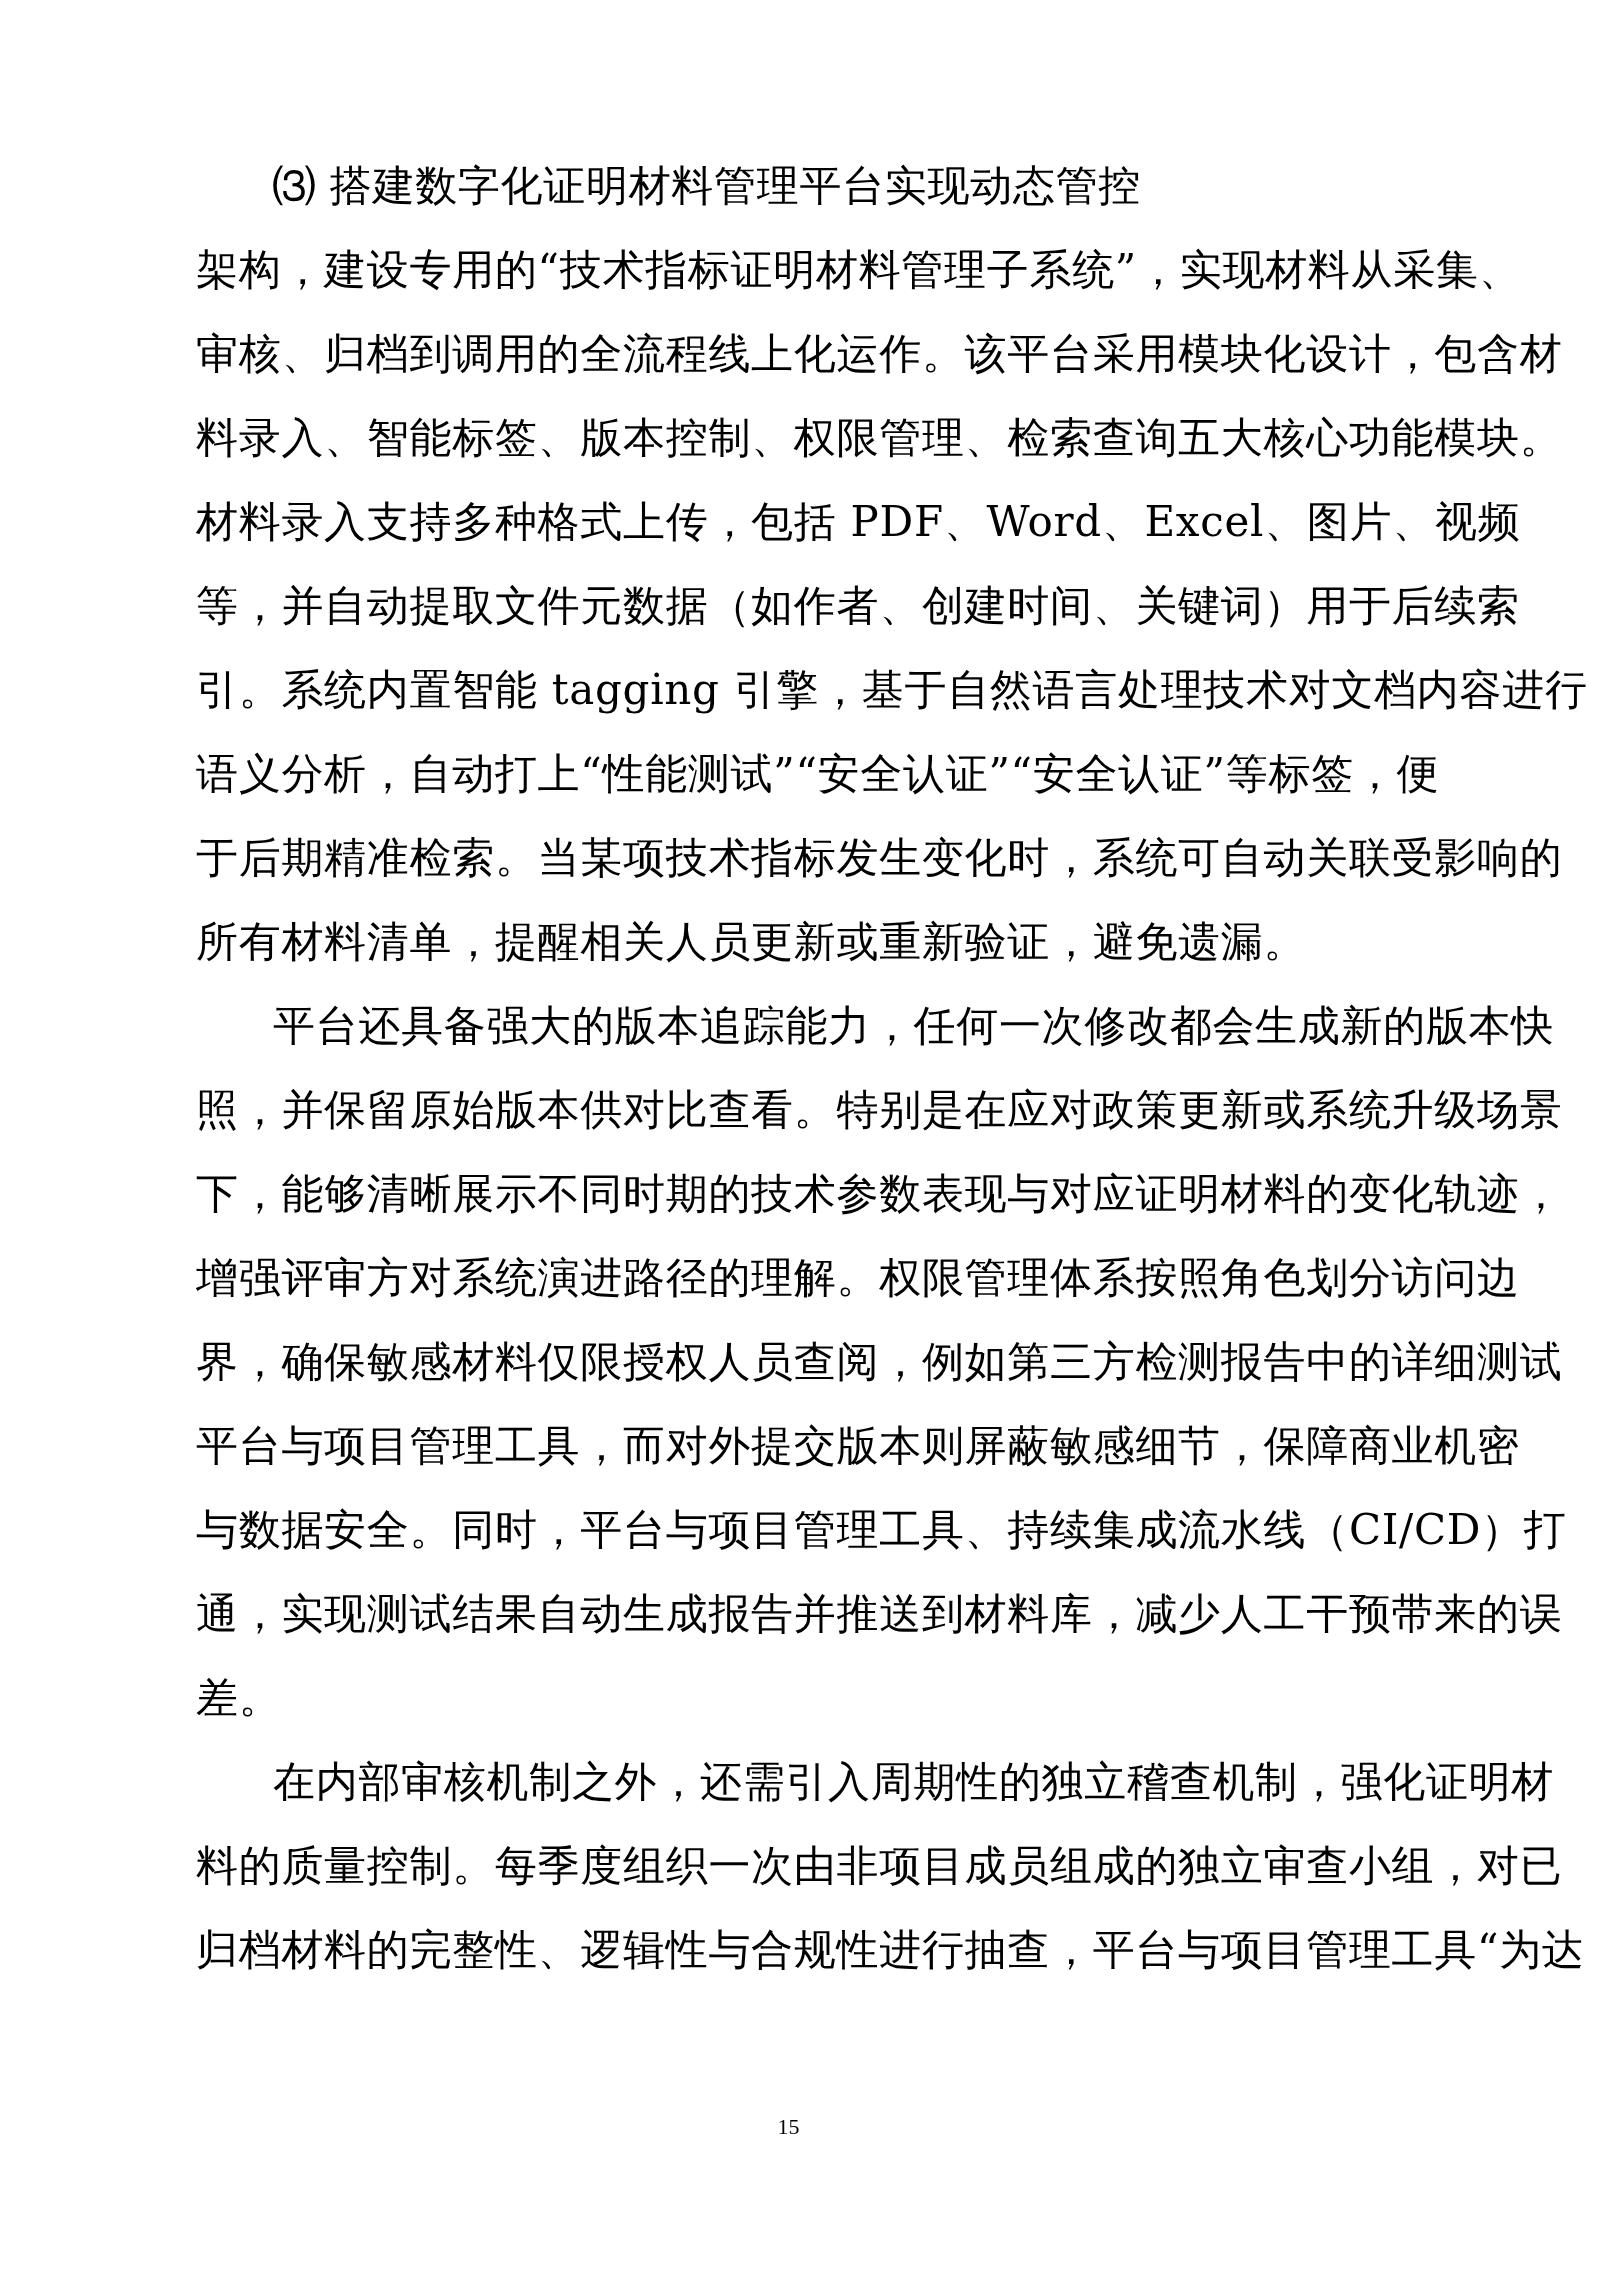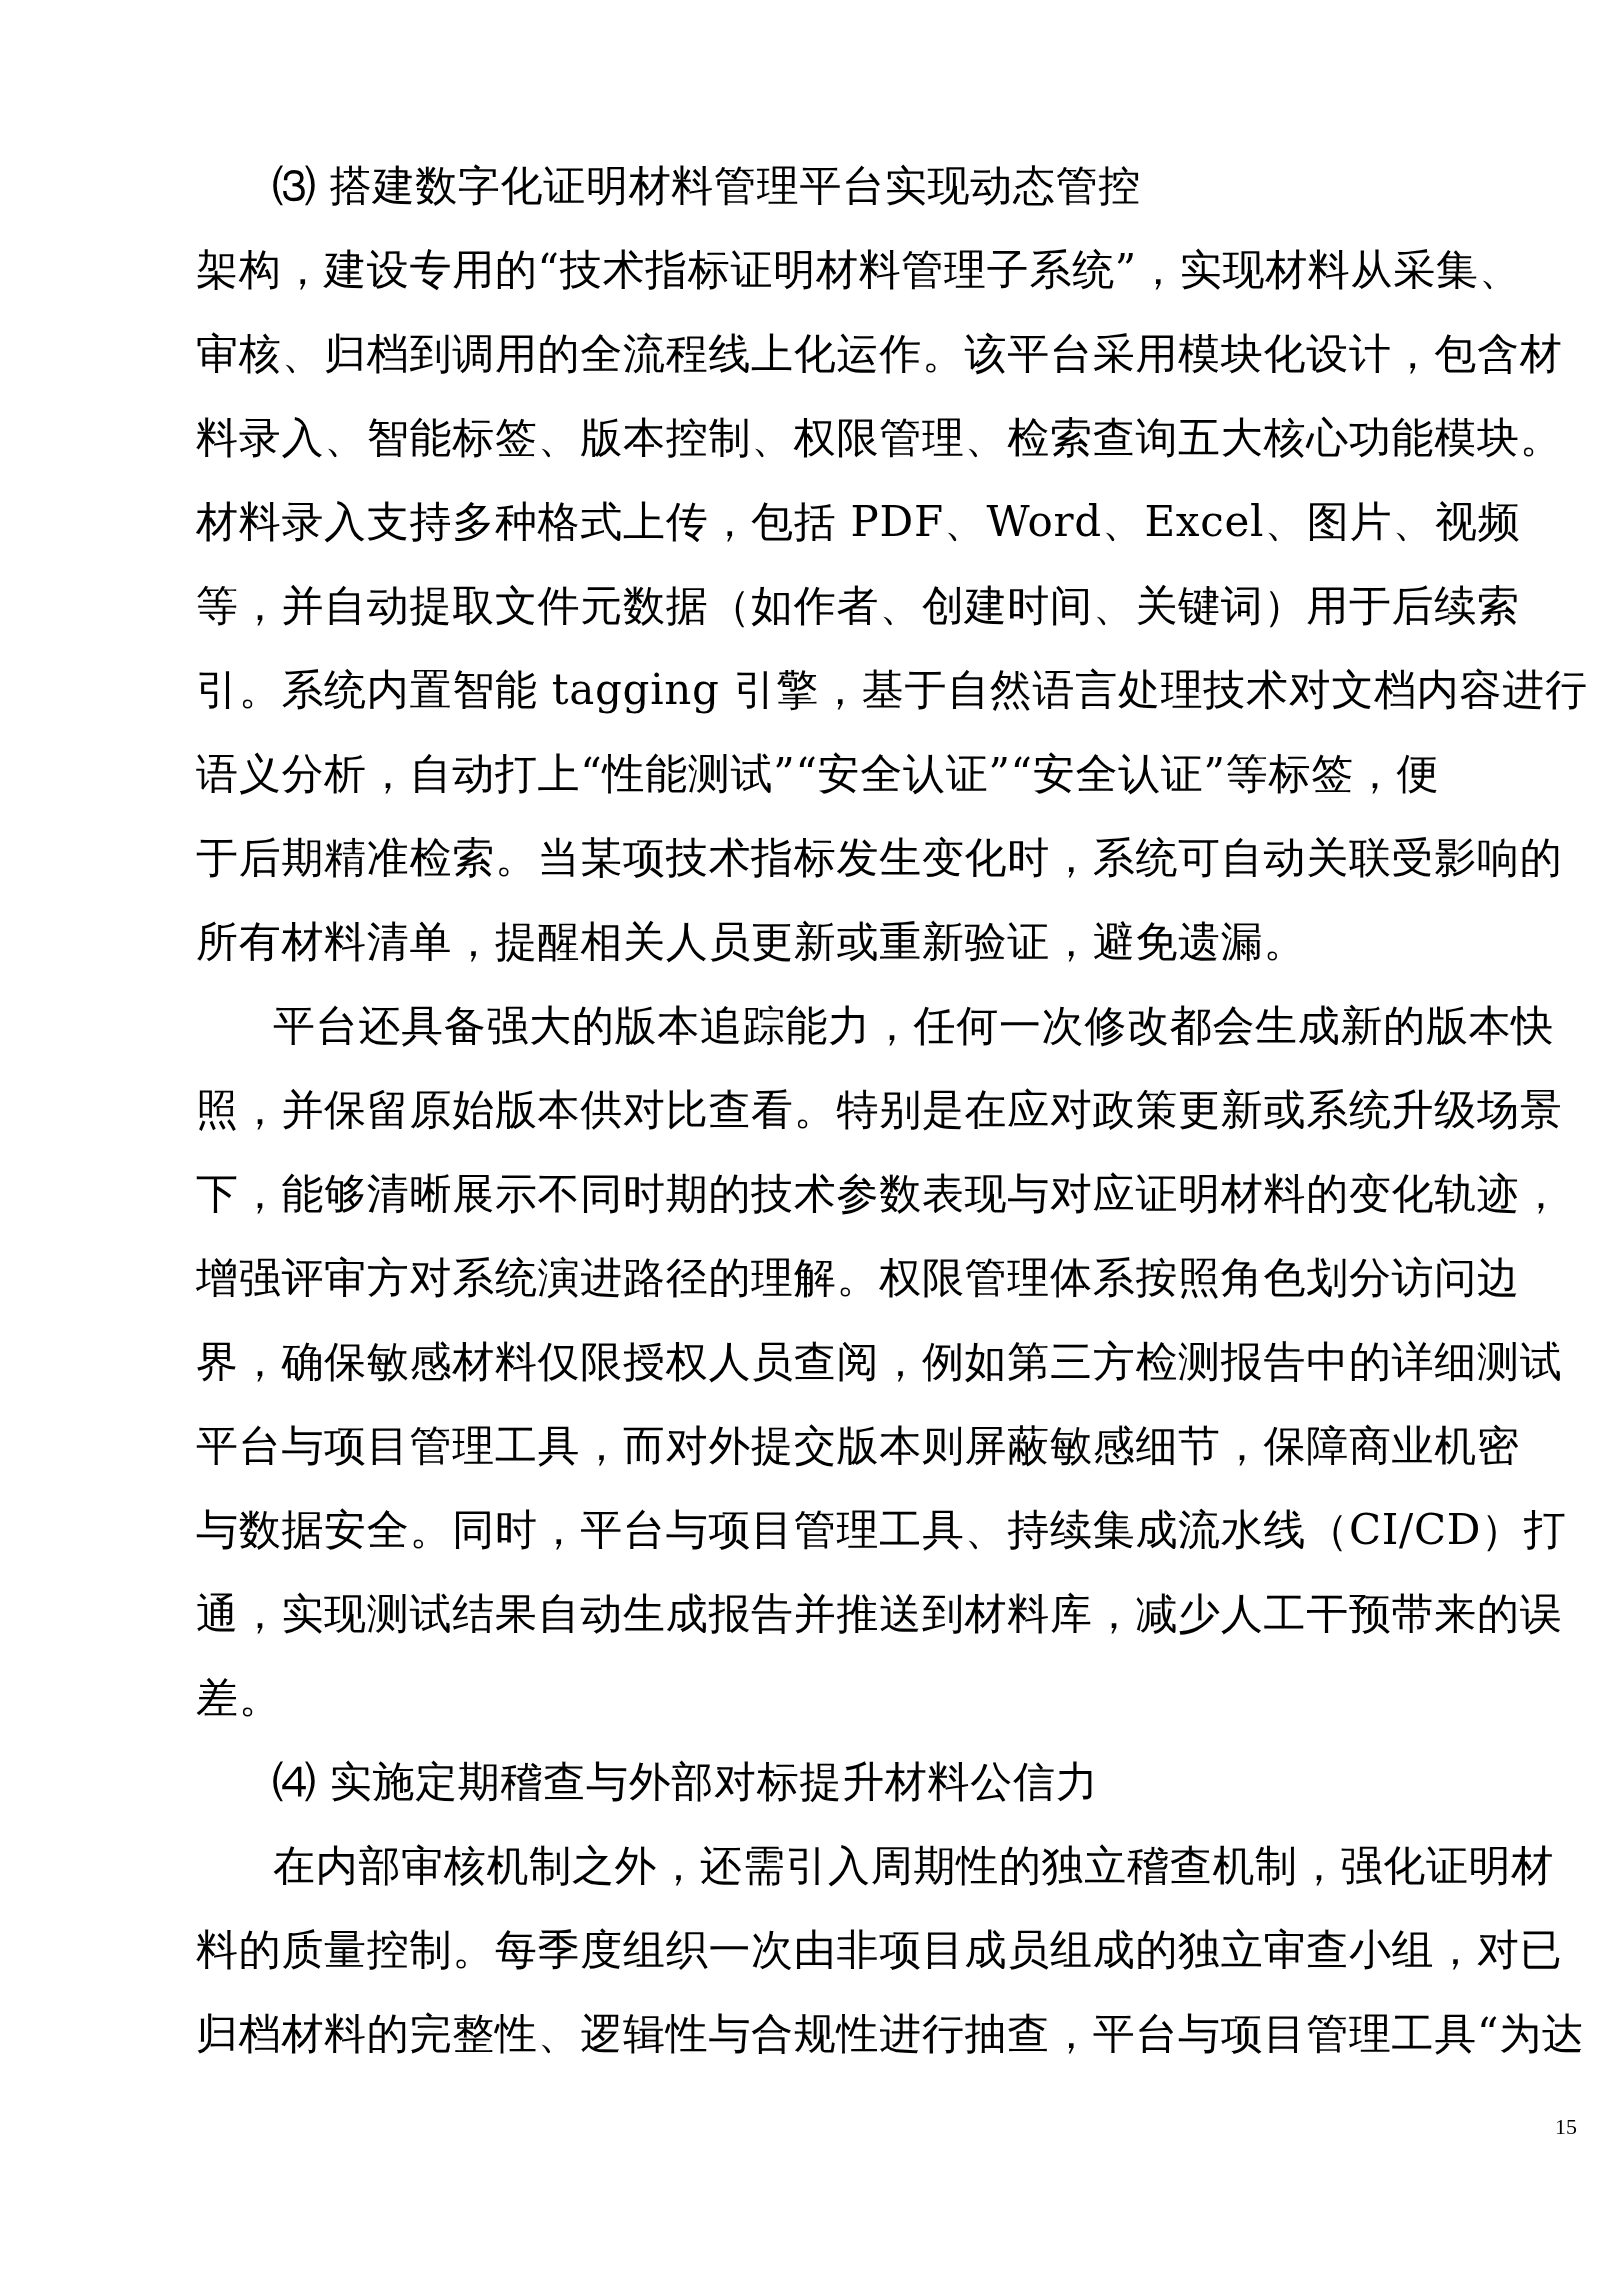--- a/index.html
+++ b/index.html
@@ -28,21 +28,21 @@
     white-space: nowrap;
     letter-spacing: 0.7px;
   }
   .indent { padding-left: 77px; }
   .heading { padding-left: 77px; }
   .page-number {
     position: absolute;
     left: 0;
     width: 1577px;
     top: 2114px;
-    text-align: right;
+    text-align: center;
     font-size: 22px;
     font-family: "Liberation Serif", "DejaVu Serif", serif;
   }
 </style>
 </head>
 <body>
 
 <div class="page">
 
   <div class="line heading">⑶ 搭建数字化证明材料管理平台实现动态管控</div>
@@ -64,21 +64,20 @@
     <div class="line">照，并保留原始版本供对比查看。特别是在应对政策更新或系统升级场景</div>
     <div class="line">下，能够清晰展示不同时期的技术参数表现与对应证明材料的变化轨迹，</div>
     <div class="line">增强评审方对系统演进路径的理解。权限管理体系按照角色划分访问边</div>
     <div class="line">界，确保敏感材料仅限授权人员查阅，例如第三方检测报告中的详细测试</div>
     <div class="line">平台与项目管理工具，而对外提交版本则屏蔽敏感细节，保障商业机密</div>
     <div class="line">与数据安全。同时，平台与项目管理工具、持续集成流水线（CI/CD）打</div>
     <div class="line">通，实现测试结果自动生成报告并推送到材料库，减少人工干预带来的误</div>
     <div class="line">差。</div>
   </div>
 
-  <div class="line heading">⑷ 实施定期稽查与外部对标提升材料公信力</div>
 
   <div>
     <div class="line indent">在内部审核机制之外，还需引入周期性的独立稽查机制，强化证明材</div>
     <div class="line">料的质量控制。每季度组织一次由非项目成员组成的独立审查小组，对已</div>
     <div class="line">归档材料的完整性、逻辑性与合规性进行抽查，平台与项目管理工具“为达</div>
   </div>
 
 </div>
 
 <div class="page-number">15</div>

